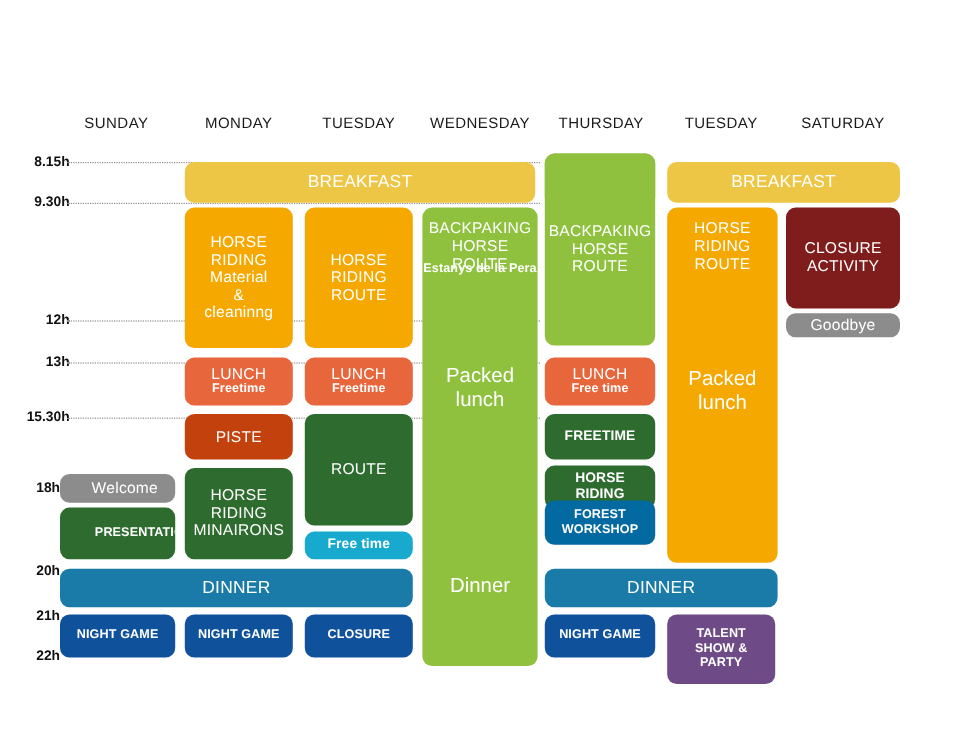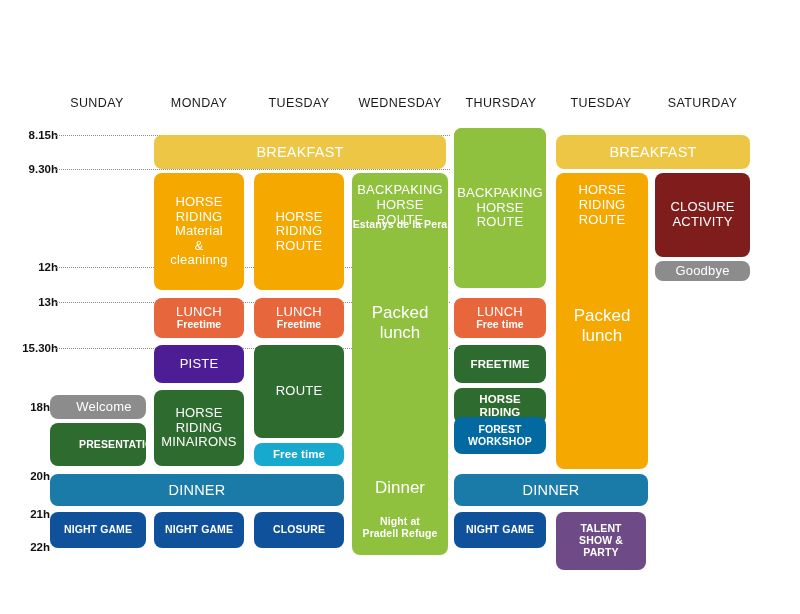--- a/index.html
+++ b/index.html
@@ -170,22 +170,20 @@
       <div class="block" style="left: 254px; top: 173px; width: 90px; height: 117px; background: rgb(244, 168, 0);">
         <span class="line t-lg">HORSE RIDING</span>
         <span class="line t-lg">ROUTE</span>
       </div>
       <div class="block" style="left: 352px; top: 173px; width: 96px; height: 382px; background: rgb(143, 193, 63); position: absolute; display: block;">
         <div class="colcaption t-lg" style="top: 10px;">BACKPAKING
 HORSE ROUTE</div>
         <div class="colcaption t-sm" style="top: 45px;">Estanys de la Pera</div>
         <div class="colcaption t-reg" style="top: 130px;">Packed lunch</div>
         <div class="colcaption t-reg" style="top: 305px;">Dinner</div>
-        <div class="colcaption t-sm" style="top: 342px;">Night at
-Pradell Refuge</div>
       </div>
       <div class="block" style="left: 454px; top: 128px; width: 92px; height: 160px; background: rgb(143, 193, 63);">
         <span class="line t-lg">BACKPAKING</span>
         <span class="line t-lg">HORSE ROUTE</span>
       </div>
       <div class="block" style="left: 556px; top: 173px; width: 92px; height: 296px; background: rgb(244, 168, 0); position: absolute; display: block;">
         <div class="colcaption t-lg" style="top: 10px;">HORSE RIDING
 ROUTE</div>
         <div class="colcaption t-reg" style="top: 133px;">Packed lunch</div>
       </div>
@@ -201,21 +199,21 @@
         <span class="line t-sm">Freetime</span>
       </div>
       <div class="block" style="left: 254px; top: 298px; width: 90px; height: 40px; background: rgb(232, 102, 60);">
         <span class="line t-lg">LUNCH</span>
         <span class="line t-sm">Freetime</span>
       </div>
       <div class="block" style="left: 454px; top: 298px; width: 92px; height: 40px; background: rgb(232, 102, 60);">
         <span class="line t-lg">LUNCH</span>
         <span class="line t-sm">Free time</span>
       </div>
-      <div class="block" style="left: 154px; top: 345px; width: 90px; height: 38px; background: #4c1d95;">
+      <div class="block" style="left: 154px; top: 345px; width: 90px; height: 38px; background: #c2410c;">
         <span class="line t-lg">PISTE</span>
       </div>
       <div class="block" style="left: 254px; top: 345px; width: 90px; height: 93px; background: rgb(46, 107, 46);">
         <span class="line t-lg">ROUTE</span>
       </div>
       <div class="block" style="left: 454px; top: 345px; width: 92px; height: 38px; background: rgb(46, 107, 46);">
         <span class="line t-md">FREETIME</span>
       </div>
       <div class="block" style="left: 50px; top: 395px; width: 96px; height: 24px; background: rgb(140, 140, 140); padding-left: 16px;">
         <span class="line t-lg">Welcome</span>

